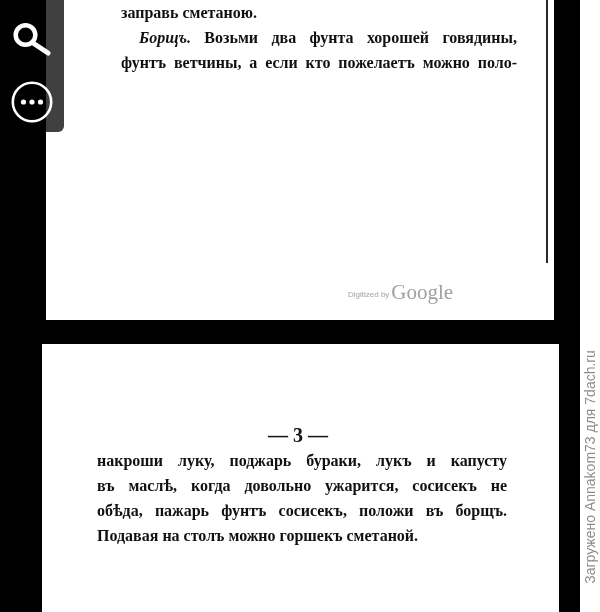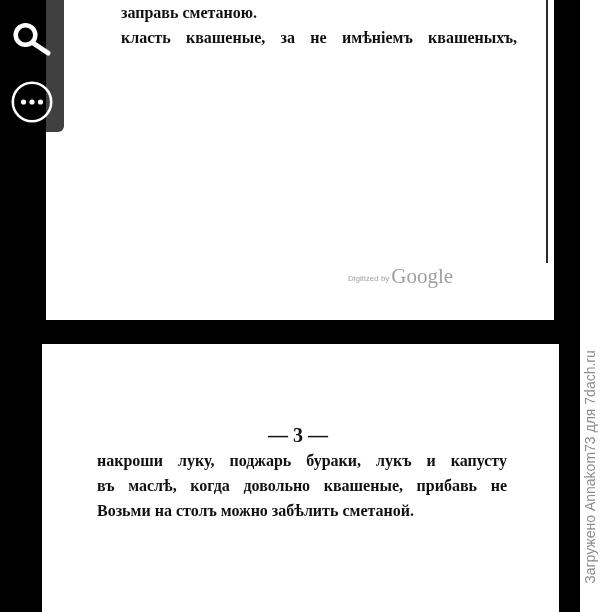--- a/index.html
+++ b/index.html
@@ -36,21 +36,21 @@
     .text-block.bottom { left: 55px; top: 104px; width: 410px; }
     .line {
       height: 25px; overflow: hidden;
       text-align: justify; text-align-last: justify;
     }
     .line.last { text-align: left; text-align-last: left; }
     .line.indent { padding-left: 18px; }
     .lead { font-style: italic; }
 
     .digitized {
-      position: absolute; left: 302px; top: 264px;
+      position: absolute; left: 302px; top: 280px;
       color: #a0a0a0; white-space: nowrap;
     }
     .digitized .prefix {
       font-family: "Liberation Sans", sans-serif; font-size: 8px;
       vertical-align: 2px; margin-right: 2px;
     }
     .digitized .brand {
       font-family: "Liberation Serif", serif; font-size: 21px;
     }
 
@@ -74,33 +74,35 @@
   </style>
 </head>
 <body>
 
 <div class="screen">
 
   <div class="page page-top">
     <div class="rule"></div>
     <div class="text-block top">
       <div class="line last"><span>заправь сметаною.</span></div>
-      <div class="line"><span>класть квашеные, за не имѣнiемъ квашеныхъ,</span></div>
+      <div class="line indent"><span class="lead">Борщъ.</span><span> Возьми два фунта хорошей говядины,</span></div>
+      <div class="line"><span>фунтъ ветчины, а если кто пожелаетъ можно поло-</span></div>
     </div>
     <div class="digitized">
       <span class="prefix">Digitized by</span><span class="brand">Google</span>
     </div>
   </div>
 
   <div class="page page-bottom">
     <div class="page-number">— 3 —</div>
     <div class="text-block bottom">
       <div class="line"><span>накроши луку, поджарь бураки, лукъ и капусту</span></div>
-      <div class="line"><span>въ маслѣ, когда довольно квашеные, прибавь не</span></div>
-      <div class="line last"><span>Возьми на столъ можно забѣлить сметаной.</span></div>
+      <div class="line"><span>въ маслѣ, когда довольно ужарится, сосисекъ не</span></div>
+      <div class="line"><span>обѣда, пажарь фунтъ сосисекъ, положи въ борщъ.</span></div>
+      <div class="line last"><span>Подавая на столъ можно горшекъ сметаной.</span></div>
     </div>
   </div>
 
   <div class="side-strip"></div>
   <div class="side-watermark">Загружено Annakom73 для 7dach.ru</div>
 
   <div class="toolbar-panel">
     <div class="tool-btn search">
       <svg width="64" height="60" viewBox="0 0 64 60">
         <circle cx="25.5" cy="29" r="9.8" fill="none" stroke="#fff" stroke-width="4.5"></circle>

